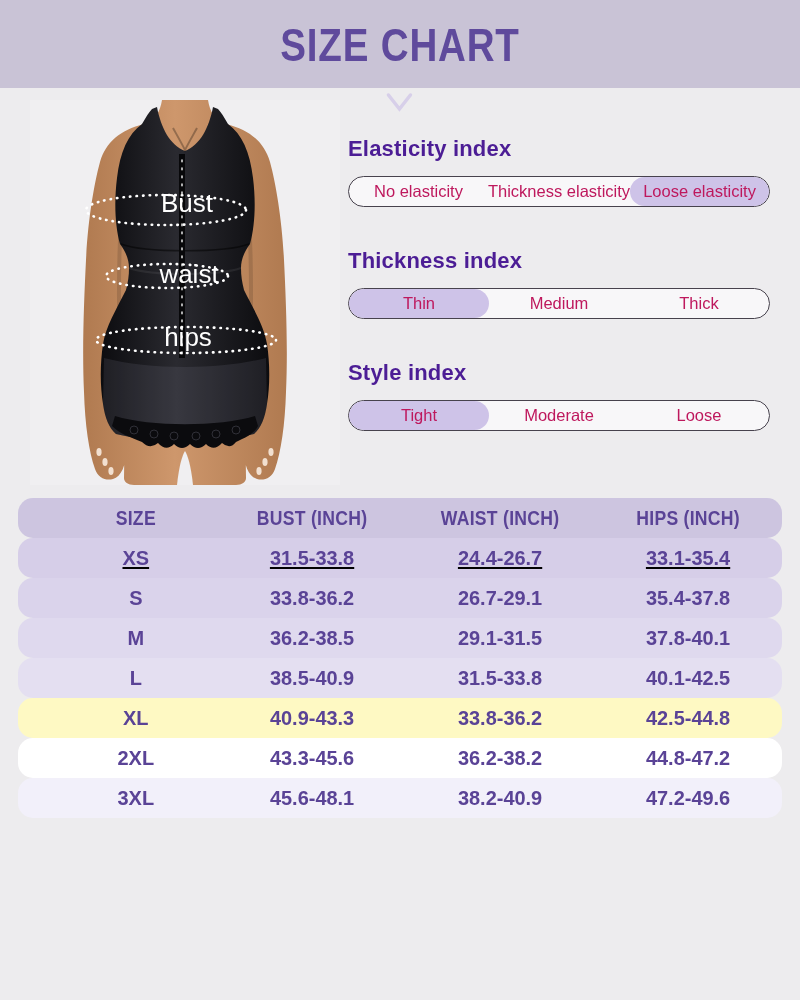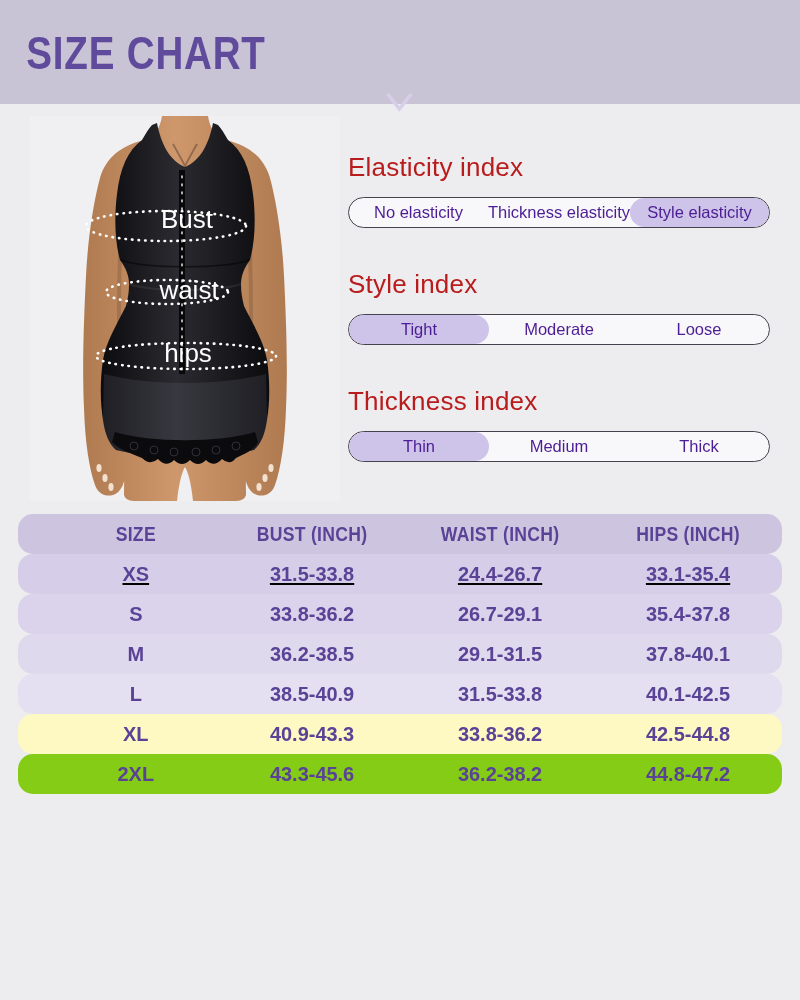--- a/index.html
+++ b/index.html
@@ -6,55 +6,55 @@
   html,body { width:800px; height:1000px; }
   body {
     font-family: "Liberation Sans", sans-serif;
     background:#EDECEE;
     overflow:hidden;
   }
   .page { position:relative; width:800px; height:1000px; background:#EDECEE; }
 
   
   .header-band {
-    height:104px; background:#C9C3D6;
-    display:flex; align-items:center; 
+    height:88px; background:#C9C3D6;
+    display:flex; align-items:center; justify-content:center;
   }
   .page-title {
     display:inline-block;
     font-size:47px; font-weight:800; color:#5F4A9C;
     letter-spacing:1px;
     transform:scaleX(0.82);
     white-space:nowrap;
   }
   .chevron {
     position:absolute; top:92px; left:50%; transform:translateX(-52%);
     line-height:0;
   }
 
   
   .content-row { display:flex; padding:0 30px 0 30px; }
   .figure-wrap { width:310px; height:385px; margin-top:12px; flex:0 0 310px;text-decoration:underline; }
   .indexes { flex:1; margin-left:8px; padding-top:48px; }
 
   .index-section + .index-section { margin-top:41px; }
   .index-title {
-    font-size:26px; font-weight:400; color:#b91c1c;
+    font-size:22px; font-weight:700; color:#4c1d95;
     margin-bottom:14px; letter-spacing:0.2px;
   }
   .index-bar {
     display:flex; height:31px;
     background:#F8F7F9;
     border:1.5px solid #47424D;
     border-radius:16px;
     overflow:hidden;
   }
   .index-option {
     flex:1; display:flex; align-items:center; justify-content:center;
-    font-size:16.5px; color:#4c1d95; white-space:nowrap;
+    font-size:16.5px; color:#be185d; white-space:nowrap;
   }
   .index-option.selected { background:#CEC3E8; border-radius:16px; }
 
   
   .size-table { margin:13px 18px 0 18px; }
   .t-row {
     display:grid;
     grid-template-columns:1fr 1.15fr 1.15fr 1.15fr;
     align-items:center;
     height:40px;
@@ -69,21 +69,21 @@
     transform:scaleX(0.88);
   }
   .t-row .t-cell.val, .t-row .t-cell.size {
     font-size:21px; font-weight:700; transform:scaleX(0.95);
   }
   .t-row.r1 { background:#D6CEE8;text-decoration:underline; }
   .t-row.r2 { background:#DAD3EB; }
   .t-row.r3 { background:#DFD9EE; }
   .t-row.r4 { background:#E4DFF1; }
   .t-row.r5 { background:#fef9c3; }
-  .t-row.r6 { background:#84cc16; }
+  .t-row.r6 { background:#ffffff; }
   .t-row.r7 { background:#F2F0FA; }
 
   .fig-label {
     font-family:"Liberation Sans", sans-serif;
     font-size:26px; font-weight:500; fill:#FFFFFF;
   }
 </style>
 </head>
 <body>
 
@@ -166,42 +166,42 @@
       </svg>
     </div>
 
     <div class="indexes">
 
       <div class="index-section">
         <div class="index-title">Elasticity index</div>
         <div class="index-bar">
           <div class="index-option">No elasticity</div>
           <div class="index-option">Thickness elasticity</div>
-          <div class="index-option selected">Style elasticity</div>
+          <div class="index-option selected">Loose elasticity</div>
+        </div>
+      </div>
+
+      <div class="index-section">
+        <div class="index-title">Thickness index</div>
+        <div class="index-bar">
+          <div class="index-option selected">Thin</div>
+          <div class="index-option">Medium</div>
+          <div class="index-option">Thick</div>
         </div>
       </div>
 
       <div class="index-section">
         <div class="index-title">Style index</div>
         <div class="index-bar">
           <div class="index-option selected">Tight</div>
           <div class="index-option">Moderate</div>
           <div class="index-option">Loose</div>
         </div>
       </div>
 
-      <div class="index-section">
-        <div class="index-title">Thickness index</div>
-        <div class="index-bar">
-          <div class="index-option selected">Thin</div>
-          <div class="index-option">Medium</div>
-          <div class="index-option">Thick</div>
-        </div>
-      </div>
-
     </div>
   </div>
 
   <section class="size-table">
 
     <div class="t-row head">
       <div class="t-cell">SIZE</div>
       <div class="t-cell">BUST (INCH)</div>
       <div class="t-cell">WAIST (INCH)</div>
       <div class="t-cell">HIPS (INCH)</div>
@@ -242,15 +242,21 @@
       <div class="t-cell val">42.5-44.8</div>
     </div>
 
     <div class="t-row r6">
       <div class="t-cell size">2XL</div>
       <div class="t-cell val">43.3-45.6</div>
       <div class="t-cell val">36.2-38.2</div>
       <div class="t-cell val">44.8-47.2</div>
     </div>
 
+    <div class="t-row r7">
+      <div class="t-cell size">3XL</div>
+      <div class="t-cell val">45.6-48.1</div>
+      <div class="t-cell val">38.2-40.9</div>
+      <div class="t-cell val">47.2-49.6</div>
+    </div>
 
   </section>
 </div>
 
 </body></html>

